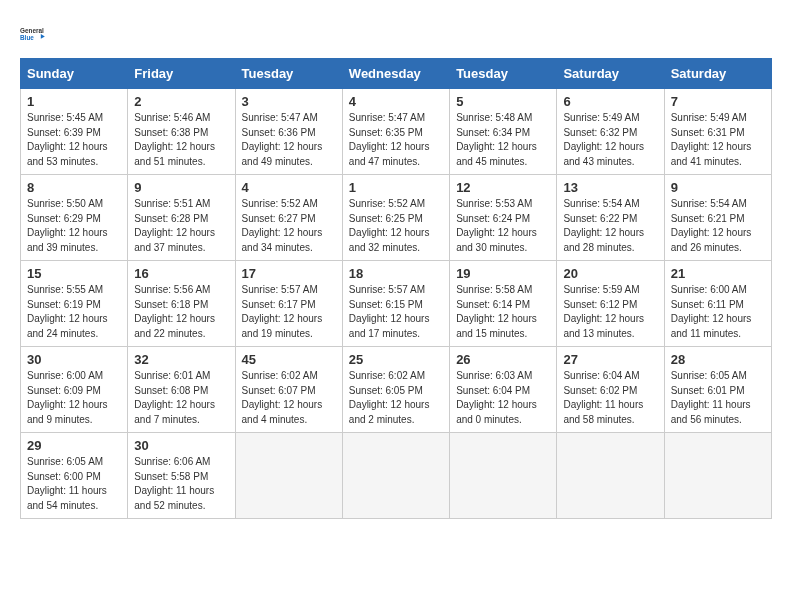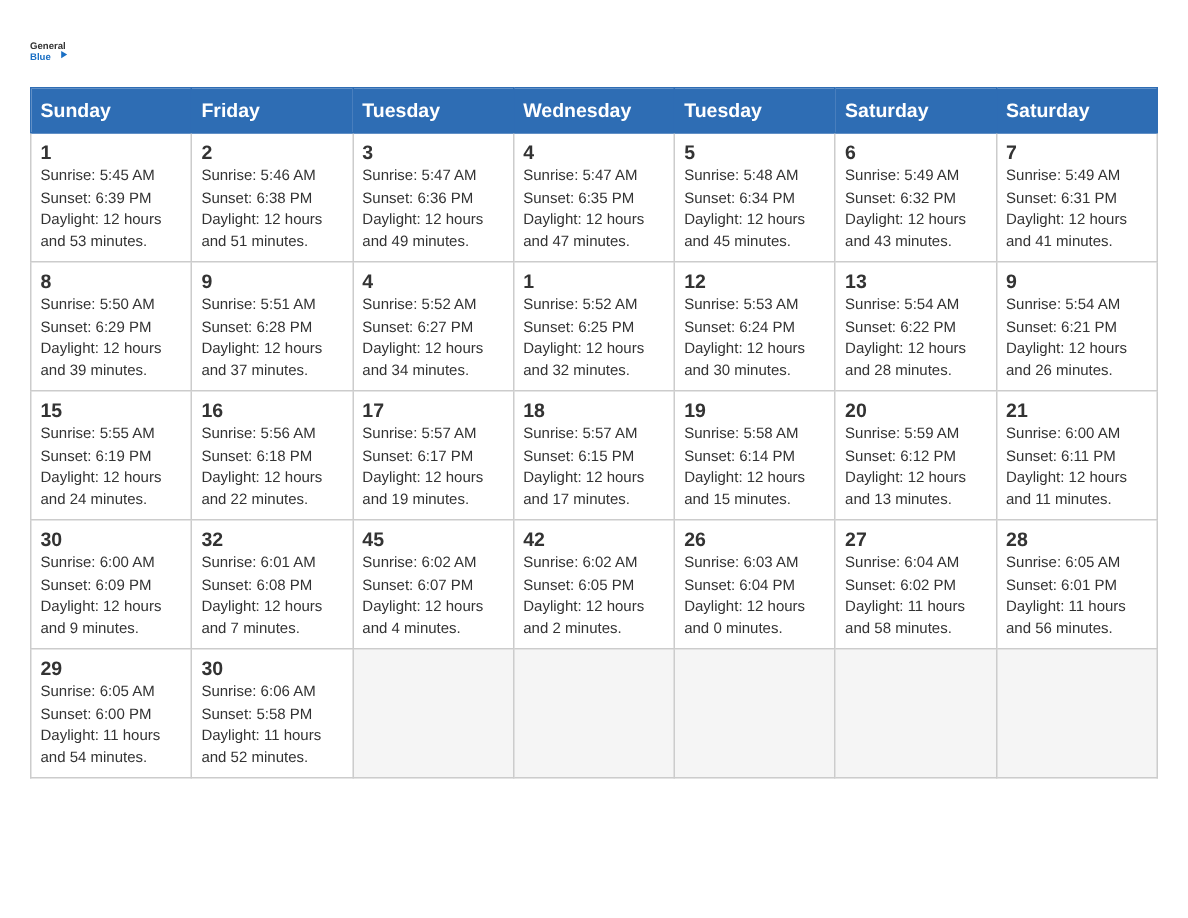--- a/index.html
+++ b/index.html
@@ -201,21 +201,21 @@
         </td>
         <td>
           <span class="day-number">32</span>
           <div class="day-info">Sunrise: 6:01 AM<br>Sunset: 6:08 PM<br>Daylight: 12 hours<br>and 7 minutes.</div>
         </td>
         <td>
           <span class="day-number">45</span>
           <div class="day-info">Sunrise: 6:02 AM<br>Sunset: 6:07 PM<br>Daylight: 12 hours<br>and 4 minutes.</div>
         </td>
         <td>
-          <span class="day-number">42</span>
+          <span class="day-number">25</span>
           <div class="day-info">Sunrise: 6:02 AM<br>Sunset: 6:05 PM<br>Daylight: 12 hours<br>and 2 minutes.</div>
         </td>
         <td>
           <span class="day-number">26</span>
           <div class="day-info">Sunrise: 6:03 AM<br>Sunset: 6:04 PM<br>Daylight: 12 hours<br>and 0 minutes.</div>
         </td>
         <td>
           <span class="day-number">27</span>
           <div class="day-info">Sunrise: 6:04 AM<br>Sunset: 6:02 PM<br>Daylight: 11 hours<br>and 58 minutes.</div>
         </td>

